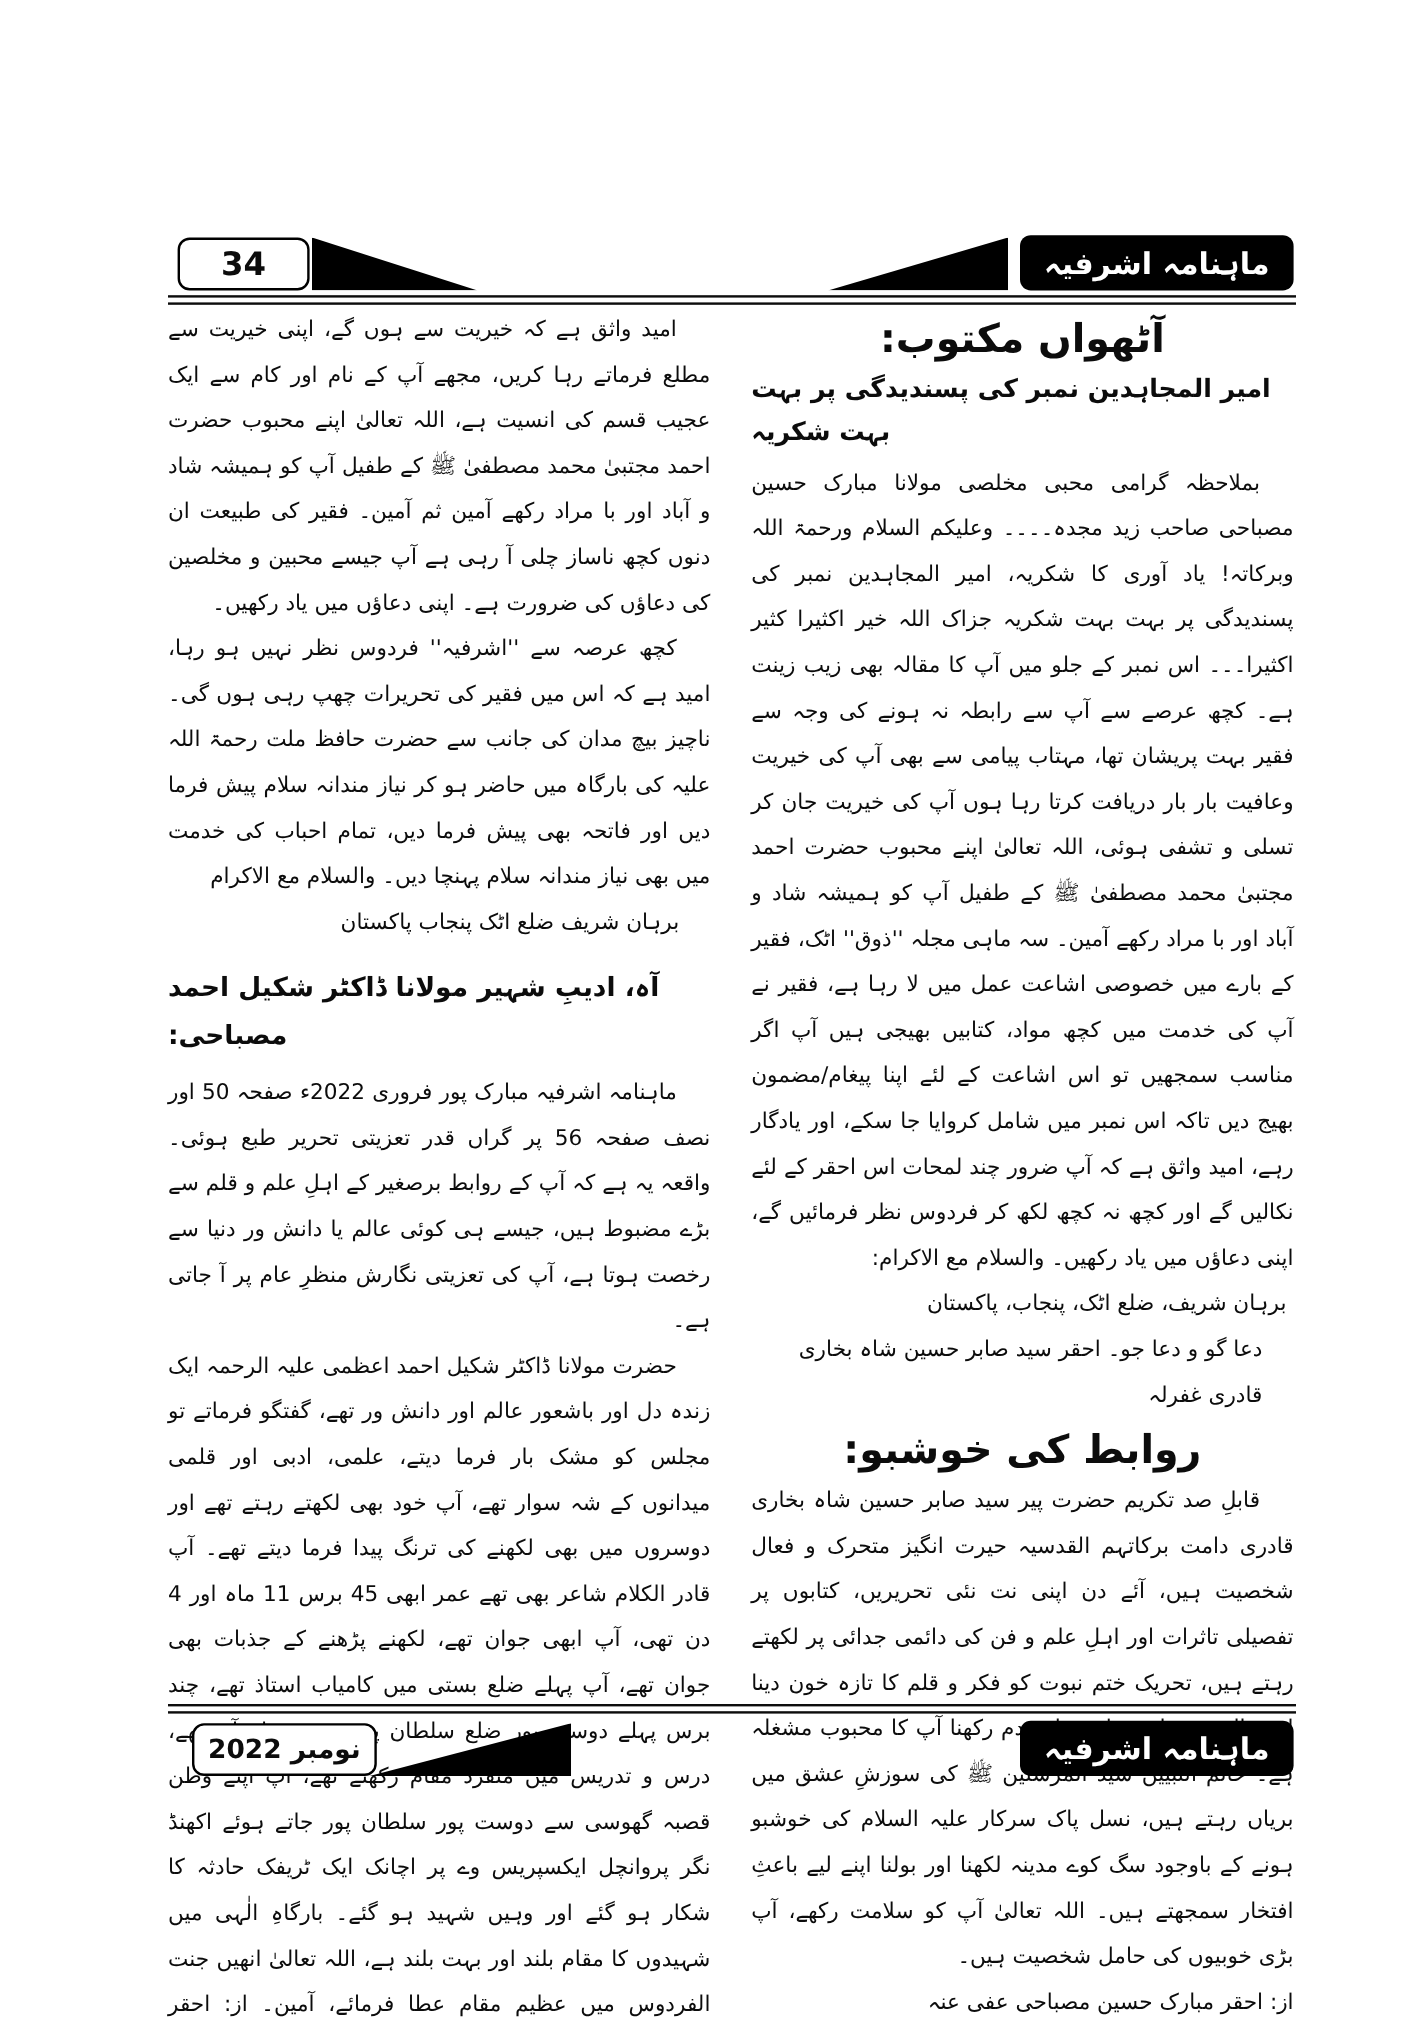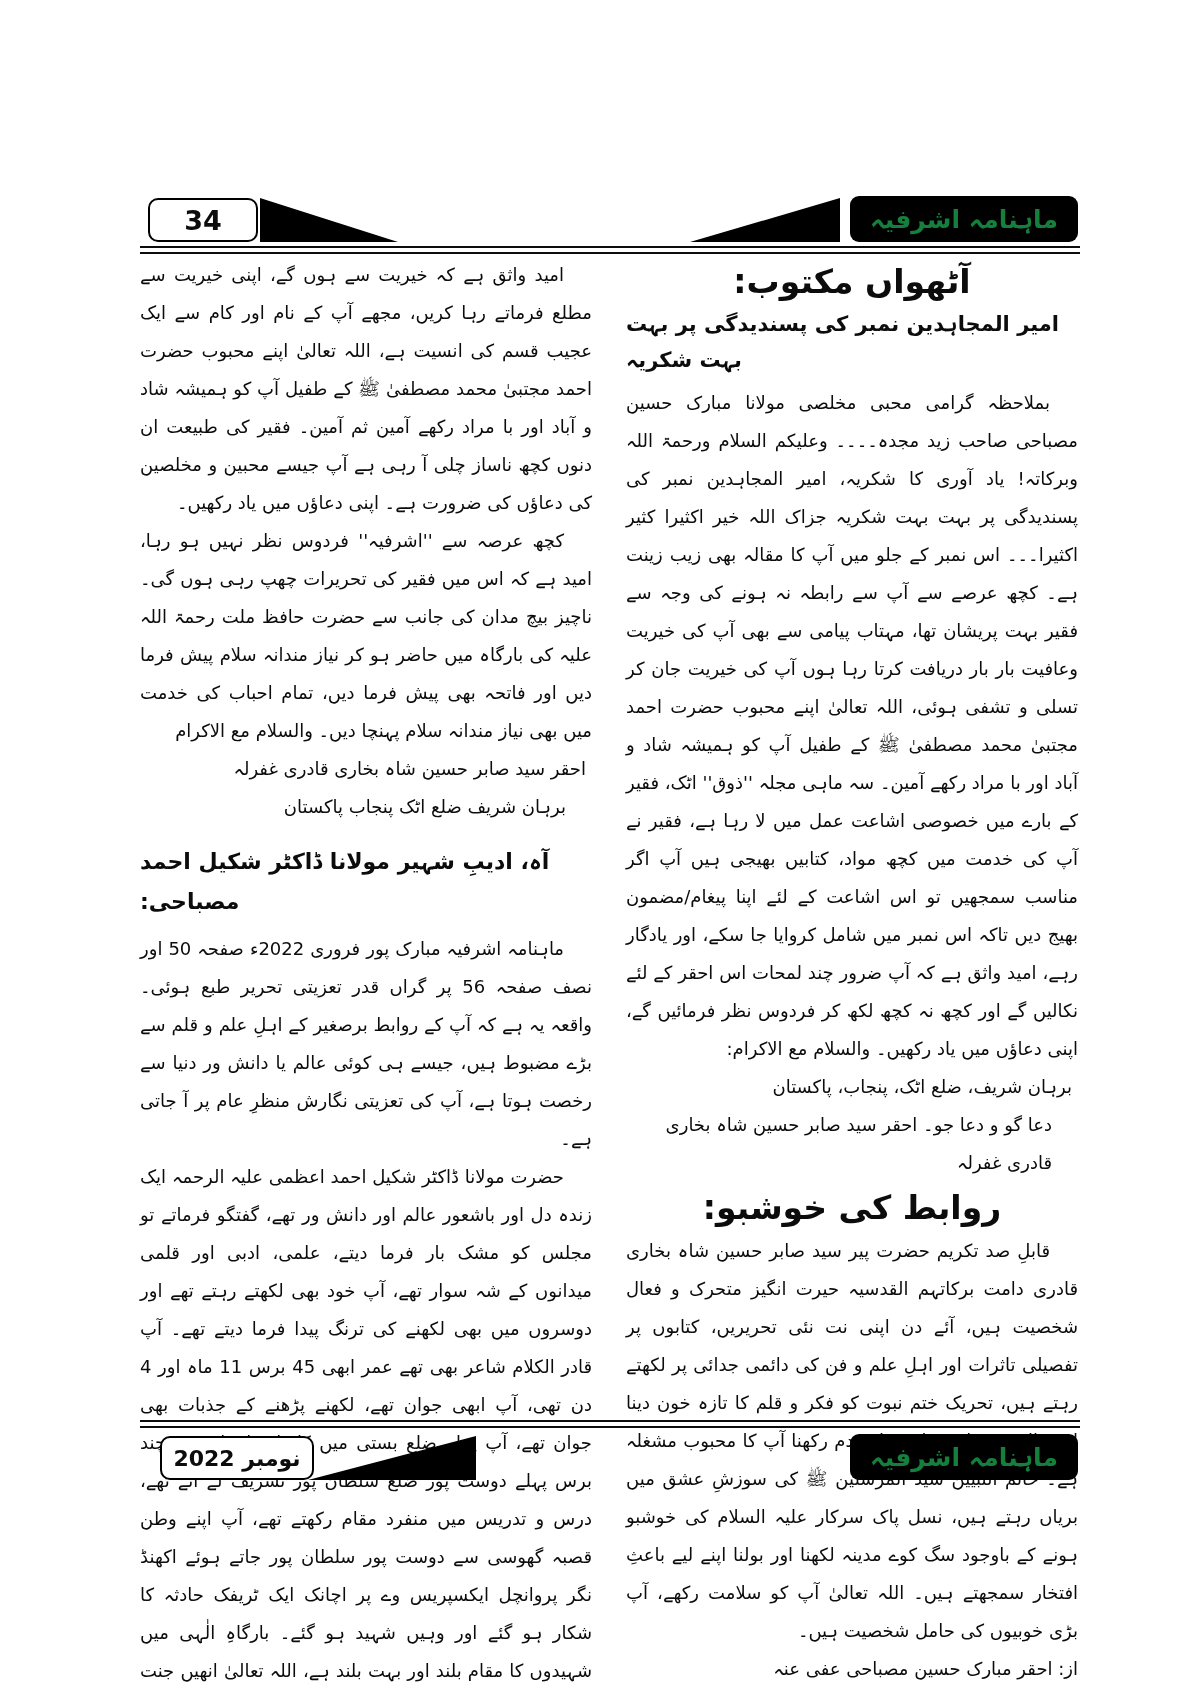--- a/index.html
+++ b/index.html
@@ -19,21 +19,21 @@
     border:2.5px solid #000;border-radius:10px;background:#fff;
     display:flex;align-items:center;justify-content:center;
     font-size:27px;font-weight:bold;direction:ltr;text-align:right;
   }
   .tri{position:absolute;top:2px;height:44px;background:#000;}
   .tri-hdr-left{left:112px;width:138px;clip-path:polygon(0 0,0 100%,100% 100%);}
   .tri-hdr-right{right:238px;width:150px;clip-path:polygon(100% 0,0 100%,100% 100%);}
   .tri-ftr-left{left:160px;width:168px;clip-path:polygon(0 100%,100% 0,100% 100%);}
   .title-box{
     position:absolute;right:0;top:0;min-width:228px;height:46px;
-    background:#000;color:#15803d;border-radius:9px;
+    background:#000;color:#ffffff;border-radius:9px;
     display:flex;align-items:center;justify-content:center;
     font-size:25px;font-weight:bold;padding:0 14px;box-sizing:border-box;
   }
   .dbl-rule{
     position:absolute;left:140px;right:110px;height:4px;
     border-top:2.5px solid #0c0c0c;border-bottom:2px solid #0c0c0c;
   }
   .rule-top{top:246px;}
   .rule-bottom{top:1420px;}
 
@@ -96,21 +96,20 @@
       <p class="sig ind">دعا گو و دعا جو۔ احقر سید صابر حسین شاہ بخاری قادری غفرلہ</p>
       <div class="h-main">روابط کی خوشبو:</div>
       <p class="body-p">قابلِ صد تکریم حضرت پیر سید صابر حسین شاہ بخاری قادری دامت برکاتہم القدسیہ حیرت انگیز متحرک و فعال شخصیت ہیں، آئے دن اپنی نت نئی تحریریں، کتابوں پر تفصیلی تاثرات اور اہلِ علم و فن کی دائمی جدائی پر لکھتے رہتے ہیں، تحریک ختم نبوت کو فکر و قلم کا تازہ خون دینا اور عالمی سطح پر اسے تازہ دم رکھنا آپ کا محبوب مشغلہ ہے۔ خاتم النبیین سید المرسلین ﷺ کی سوزشِ عشق میں بریاں رہتے ہیں، نسل پاک سرکار علیہ السلام کی خوشبو ہونے کے باوجود سگ کوے مدینہ لکھنا اور بولنا اپنے لیے باعثِ افتخار سمجھتے ہیں۔ اللہ تعالیٰ آپ کو سلامت رکھے، آپ بڑی خوبیوں کی حامل شخصیت ہیں۔</p>
       <p class="sig">از: احقر مبارک حسین مصباحی عفی عنہ</p>
 
     </div>
 
     <div class="col">
       <p class="body-p">امید واثق ہے کہ خیریت سے ہوں گے، اپنی خیریت سے مطلع فرماتے رہا کریں، مجھے آپ کے نام اور کام سے ایک عجیب قسم کی انسیت ہے، اللہ تعالیٰ اپنے محبوب حضرت احمد مجتبیٰ محمد مصطفیٰ ﷺ کے طفیل آپ کو ہمیشہ شاد و آباد اور با مراد رکھے آمین ثم آمین۔ فقیر کی طبیعت ان دنوں کچھ ناساز چلی آ رہی ہے آپ جیسے محبین و مخلصین کی دعاؤں کی ضرورت ہے۔ اپنی دعاؤں میں یاد رکھیں۔</p>
       <p class="body-p">کچھ عرصہ سے ''اشرفیہ'' فردوس نظر نہیں ہو رہا، امید ہے کہ اس میں فقیر کی تحریرات چھپ رہی ہوں گی۔ ناچیز بیچ مدان کی جانب سے حضرت حافظ ملت رحمۃ اللہ علیہ کی بارگاہ میں حاضر ہو کر نیاز مندانہ سلام پیش فرما دیں اور فاتحہ بھی پیش فرما دیں، تمام احباب کی خدمت میں بھی نیاز مندانہ سلام پہنچا دیں۔ والسلام مع الاکرام</p>
-      <p class="sig ind2">احقر سید صابر حسین شاہ بخاری قادری غفرلہ</p>
       <p class="sig ind">برہان شریف ضلع اٹک پنجاب پاکستان</p>
       <div class="obit-h">آہ، ادیبِ شہیر مولانا ڈاکٹر شکیل احمد مصباحی:</div>
       <p class="body-p">ماہنامہ اشرفیہ مبارک پور فروری 2022ء صفحہ 50 اور نصف صفحہ 56 پر گراں قدر تعزیتی تحریر طبع ہوئی۔ واقعہ یہ ہے کہ آپ کے روابط برصغیر کے اہلِ علم و قلم سے بڑے مضبوط ہیں، جیسے ہی کوئی عالم یا دانش ور دنیا سے رخصت ہوتا ہے، آپ کی تعزیتی نگارش منظرِ عام پر آ جاتی ہے۔</p>
       <p class="body-p">حضرت مولانا ڈاکٹر شکیل احمد اعظمی علیہ الرحمہ ایک زندہ دل اور باشعور عالم اور دانش ور تھے، گفتگو فرماتے تو مجلس کو مشک بار فرما دیتے، علمی، ادبی اور قلمی میدانوں کے شہ سوار تھے، آپ خود بھی لکھتے رہتے تھے اور دوسروں میں بھی لکھنے کی ترنگ پیدا فرما دیتے تھے۔ آپ قادر الکلام شاعر بھی تھے عمر ابھی 45 برس 11 ماہ اور 4 دن تھی، آپ ابھی جوان تھے، لکھنے پڑھنے کے جذبات بھی جوان تھے، آپ پہلے ضلع بستی میں کامیاب استاذ تھے، چند برس پہلے دوست پور ضلع سلطان پور تشریف لے آئے تھے، درس و تدریس میں منفرد مقام رکھتے تھے، آپ اپنے وطن قصبہ گھوسی سے دوست پور سلطان پور جاتے ہوئے اکھنڈ نگر پروانچل ایکسپریس وے پر اچانک ایک ٹریفک حادثہ کا شکار ہو گئے اور وہیں شہید ہو گئے۔ بارگاہِ الٰہی میں شہیدوں کا مقام بلند اور بہت بلند ہے، اللہ تعالیٰ انھیں جنت الفردوس میں عظیم مقام عطا فرمائے، آمین۔ از: احقر مبارک حسین مصباحی عفی عنہ</p>
 
     </div>
 
   </div>
 
   <div class="dbl-rule rule-bottom"></div>

